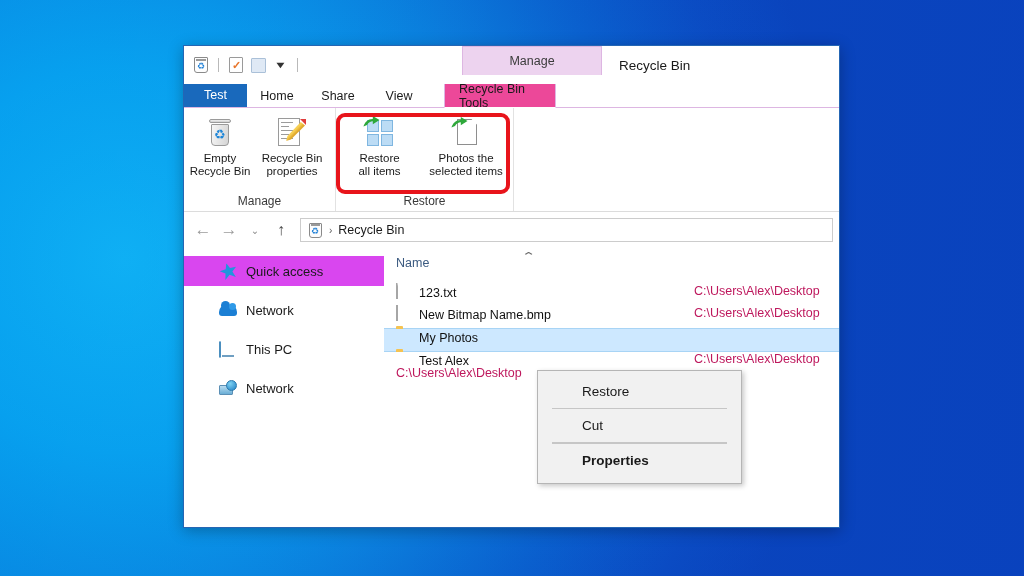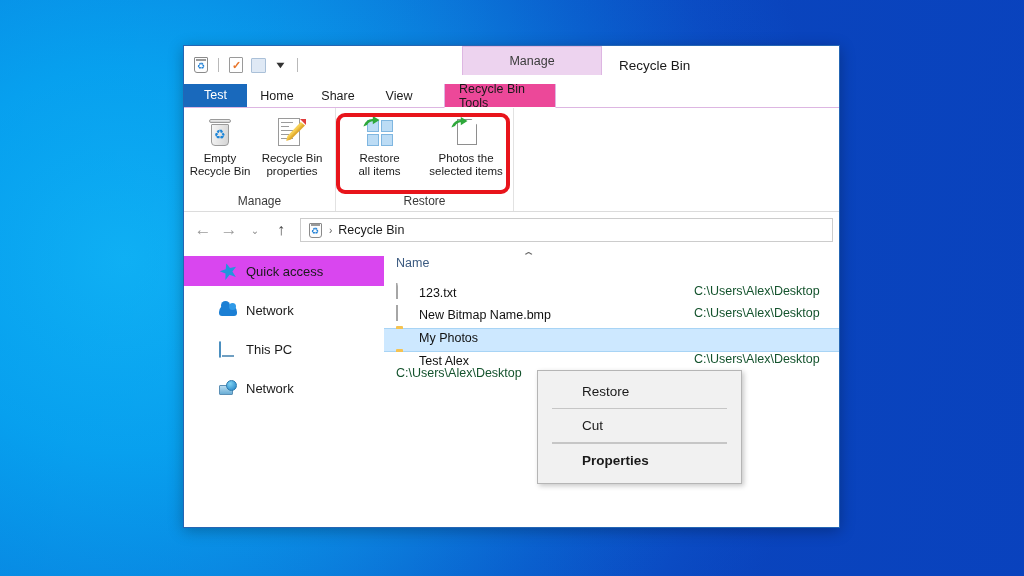--- a/index.html
+++ b/index.html
@@ -468,21 +468,21 @@
     gap: 20px;
   }
   .frow.selected { background: #cde8ff; border-top: 1px solid #a8d4f5; border-bottom: 1px solid #a8d4f5; height: 24px; flex-direction: column; }
   .fname {
     width: 278px;
     display: flex; align-items: center; gap: 8px;
     padding-left: 12px;
     font-size: 12.5px;
     color: #111111;
   }
-  .floc { font-size: 12.5px; color: #14532d; padding-left: 12px; }
+  .floc { font-size: 12.5px; color: #be185d; padding-left: 12px; }
   .fico { width: 15px; height: 17px; position: relative; flex: none; }
   .ico-txt {
     width: 14px; height: 17px;
     background: #fdfdfd;
     border: 1px solid #a6a6a6;
     clip-path: polygon(0 0, 70% 0, 100% 22%, 100% 100%, 0 100%);
     position: relative;
   }
   .ico-txt::after {
     content:"";

